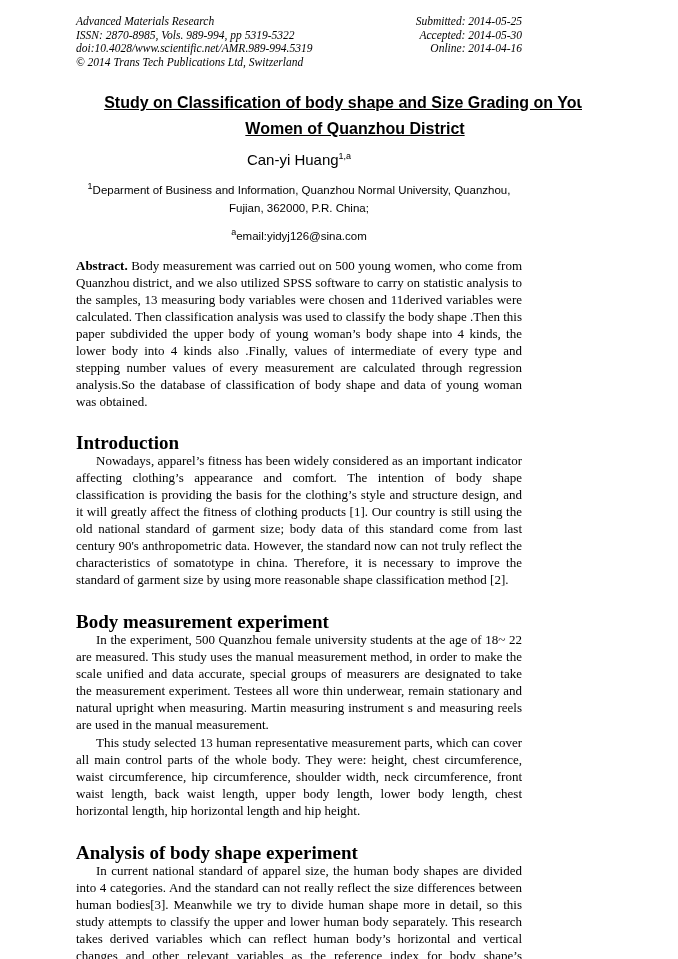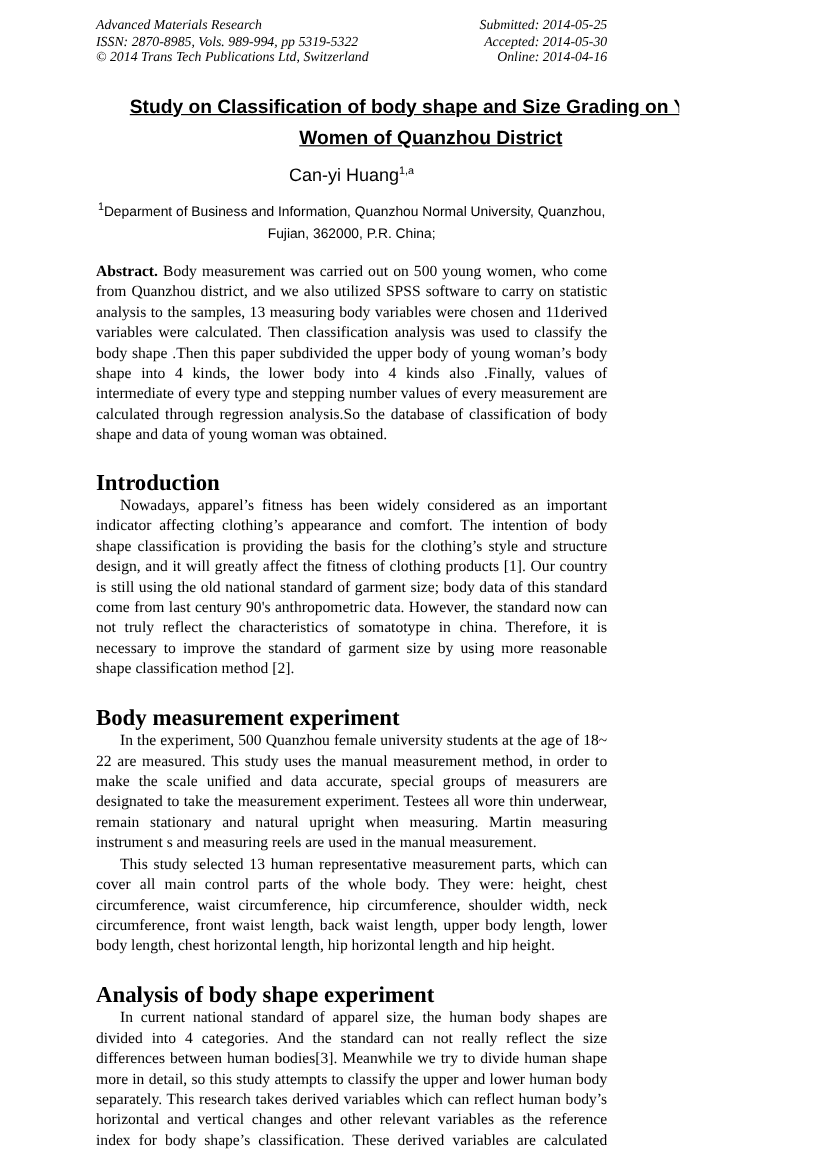--- a/index.html
+++ b/index.html
@@ -3,22 +3,23 @@
 <meta charset="utf-8">
 <style>
   * { margin: 0; padding: 0; box-sizing: border-box; }
   html, body { background: #ffffff; }
   body { width: 678px; font-family: "Liberation Serif", serif; color: #000; }
 
   .page {
     width: 566px;
     height: 959px;
     background: #fff;
-    padding: 15px 60px 0 80px;
+    padding: 15px 60px 0 60px;
     overflow: hidden;
+    margin-left: 16px;
   }
 
   
   .journal-header {
     display: flex;
     justify-content: space-between;
     font-family: "Liberation Serif", serif;
     font-style: italic;
     font-size: 11.5px;
     line-height: 13.5px;
@@ -96,35 +97,37 @@
 </style>
 </head>
 <body>
 
 <div class="page">
 
   <div class="journal-header">
     <div class="left">
       <div>Advanced Materials Research</div>
       <div>ISSN: 2870-8985, Vols. 989-994, pp 5319-5322</div>
+      <div>doi:10.4028/www.scientific.net/AMR.989-994.5319</div>
       <div>© 2014 Trans Tech Publications Ltd, Switzerland</div>
     </div>
     <div class="right">
       <div>Submitted: 2014-05-25</div>
       <div>Accepted: 2014-05-30</div>
       <div>Online: 2014-04-16</div>
     </div>
   </div>
 
   <h1 class="paper-title">Study on Classification of body shape and Size Grading on Young Women of Quanzhou District</h1>
 
   <div class="author-line"><span>Can-yi Huang</span><sup>1,a</sup></div>
 
   <div class="affiliation"><sup>1</sup><span>Deparment of Business and Information, Quanzhou Normal University, Quanzhou, Fujian, 362000, P.R. China;</span></div>
 
+  <div class="email-line"><sup>a</sup><span>email:yidyj126@sina.com</span></div>
 
 
   <p class="body-par abstract-par"><b>Abstract.</b> <span>Body measurement was carried out on 500 young women, who come from Quanzhou district, and we also utilized SPSS software to carry on statistic analysis to the samples, 13 measuring body variables were chosen and 11derived variables were calculated. Then classification analysis was used to classify the body shape .Then this paper subdivided the upper body of young woman’s body shape into 4 kinds, the lower body into 4 kinds also .Finally, values of intermediate of every type and stepping number values of every measurement are calculated through regression analysis.So the database of classification of body shape and data of young woman was obtained.</span></p>
 
   <h2 class="section-heading first">Introduction</h2>
   <p class="body-par section-par">Nowadays, apparel’s fitness has been widely considered as an important indicator affecting clothing’s appearance and comfort. The intention of body shape classification is providing the basis for the clothing’s style and structure design, and it will greatly affect the fitness of clothing products [1]. Our country is still using the old national standard of garment size; body data of this standard come from last century 90's anthropometric data. However, the standard now can not truly reflect the characteristics of somatotype in china. Therefore, it is necessary to improve the standard of garment size by using more reasonable shape classification method [2].</p>
 
   <h2 class="section-heading">Body measurement experiment</h2>
   <p class="body-par section-par">In the experiment, 500 Quanzhou female university students at the age of 18~ 22 are measured. This study uses the manual measurement method, in order to make the scale unified and data accurate, special groups of measurers are designated to take the measurement experiment. Testees all wore thin underwear, remain stationary and natural upright when measuring. Martin measuring instrument s and measuring reels are used in the manual measurement.</p>
   <p class="body-par section-par">This study selected 13 human representative measurement parts, which can cover all main control parts of the whole body. They were: height, chest circumference, waist circumference, hip circumference, shoulder width, neck circumference, front waist length, back waist length, upper body length, lower body length, chest horizontal length, hip horizontal length and hip height.</p>

